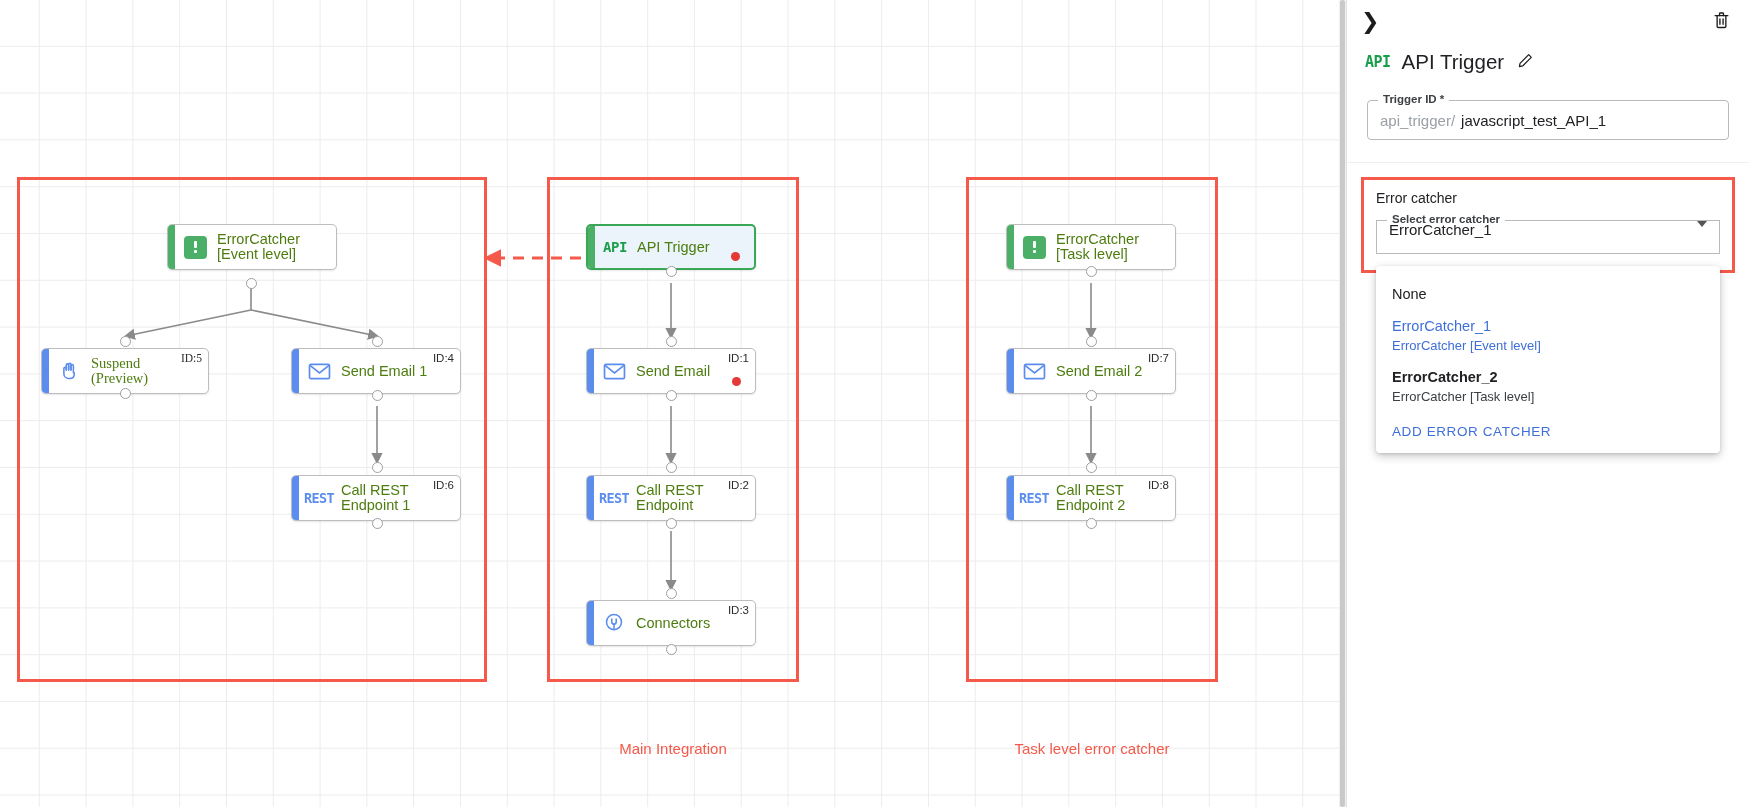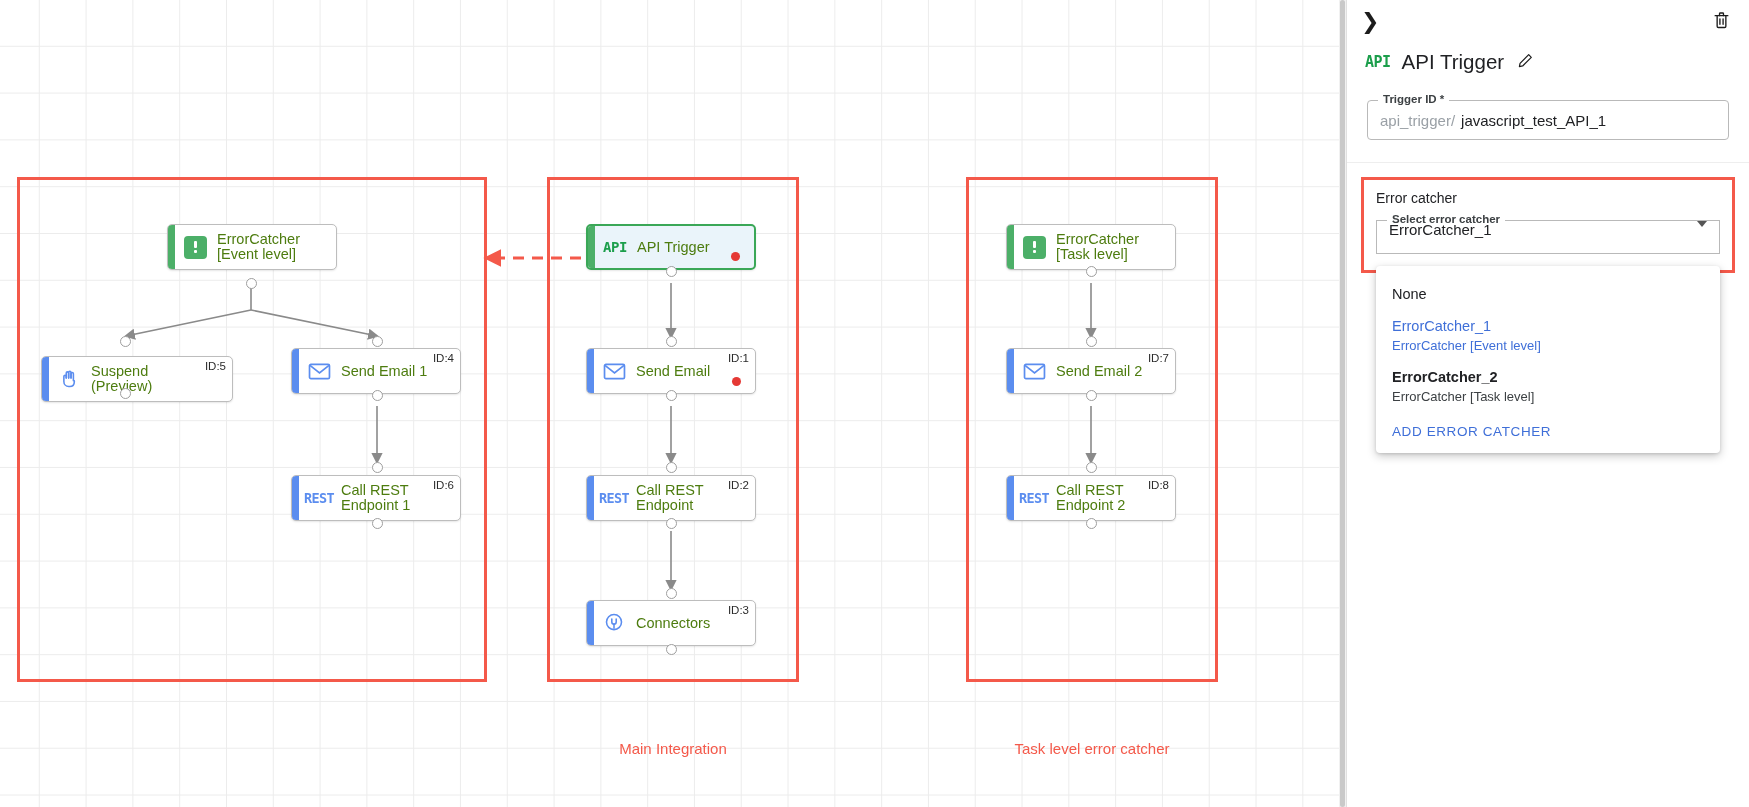--- a/index.html
+++ b/index.html
@@ -298,21 +298,21 @@
             <i class="a"></i>
             <i class="b"></i>
           </span>
       </div>
       <div class="node-label">ErrorCatcher
 [Event level]</div>
     </div>
     <div class="port" style="left:246px; top:278px;"></div>
 
     <div class="port" style="left:120px; top:336px;"></div>
-    <div class="node blue" style="left:41px; top:356px; width:192px; height:46px;">
+    <div class="node blue" style="left:41px; top:348px; width:168px; height:46px;font-family:Liberation Serif, serif;">
       <div class="accent"></div>
       <div class="icon-wrap">
         <svg width="22" height="22" viewBox="0 0 24 24" fill="none" stroke="#5b8def" stroke-width="1.7" stroke-linecap="round" stroke-linejoin="round">
           <path d="M9 11V5.5a1.3 1.3 0 0 1 2.6 0V11"></path>
           <path d="M11.6 10.8V4.8a1.3 1.3 0 0 1 2.6 0v6"></path>
           <path d="M14.2 11V6.2a1.3 1.3 0 0 1 2.6 0V14"></path>
           <path d="M9 11V9.2a1.3 1.3 0 0 0-2.6 0v5.4c0 3.3 2.3 5.6 5.3 5.6h1.1c3 0 5-2.2 5-5.2V14"></path>
         </svg>
       </div>
       <div class="node-label">Suspend

